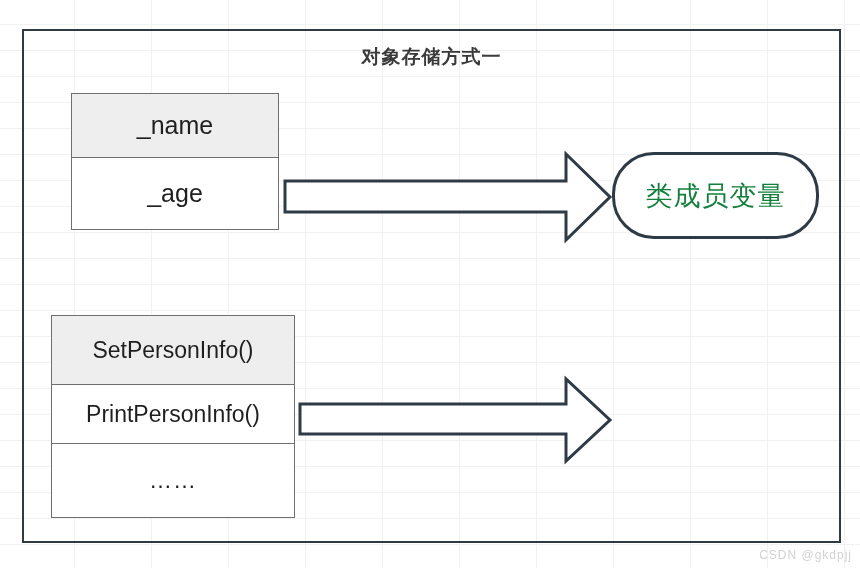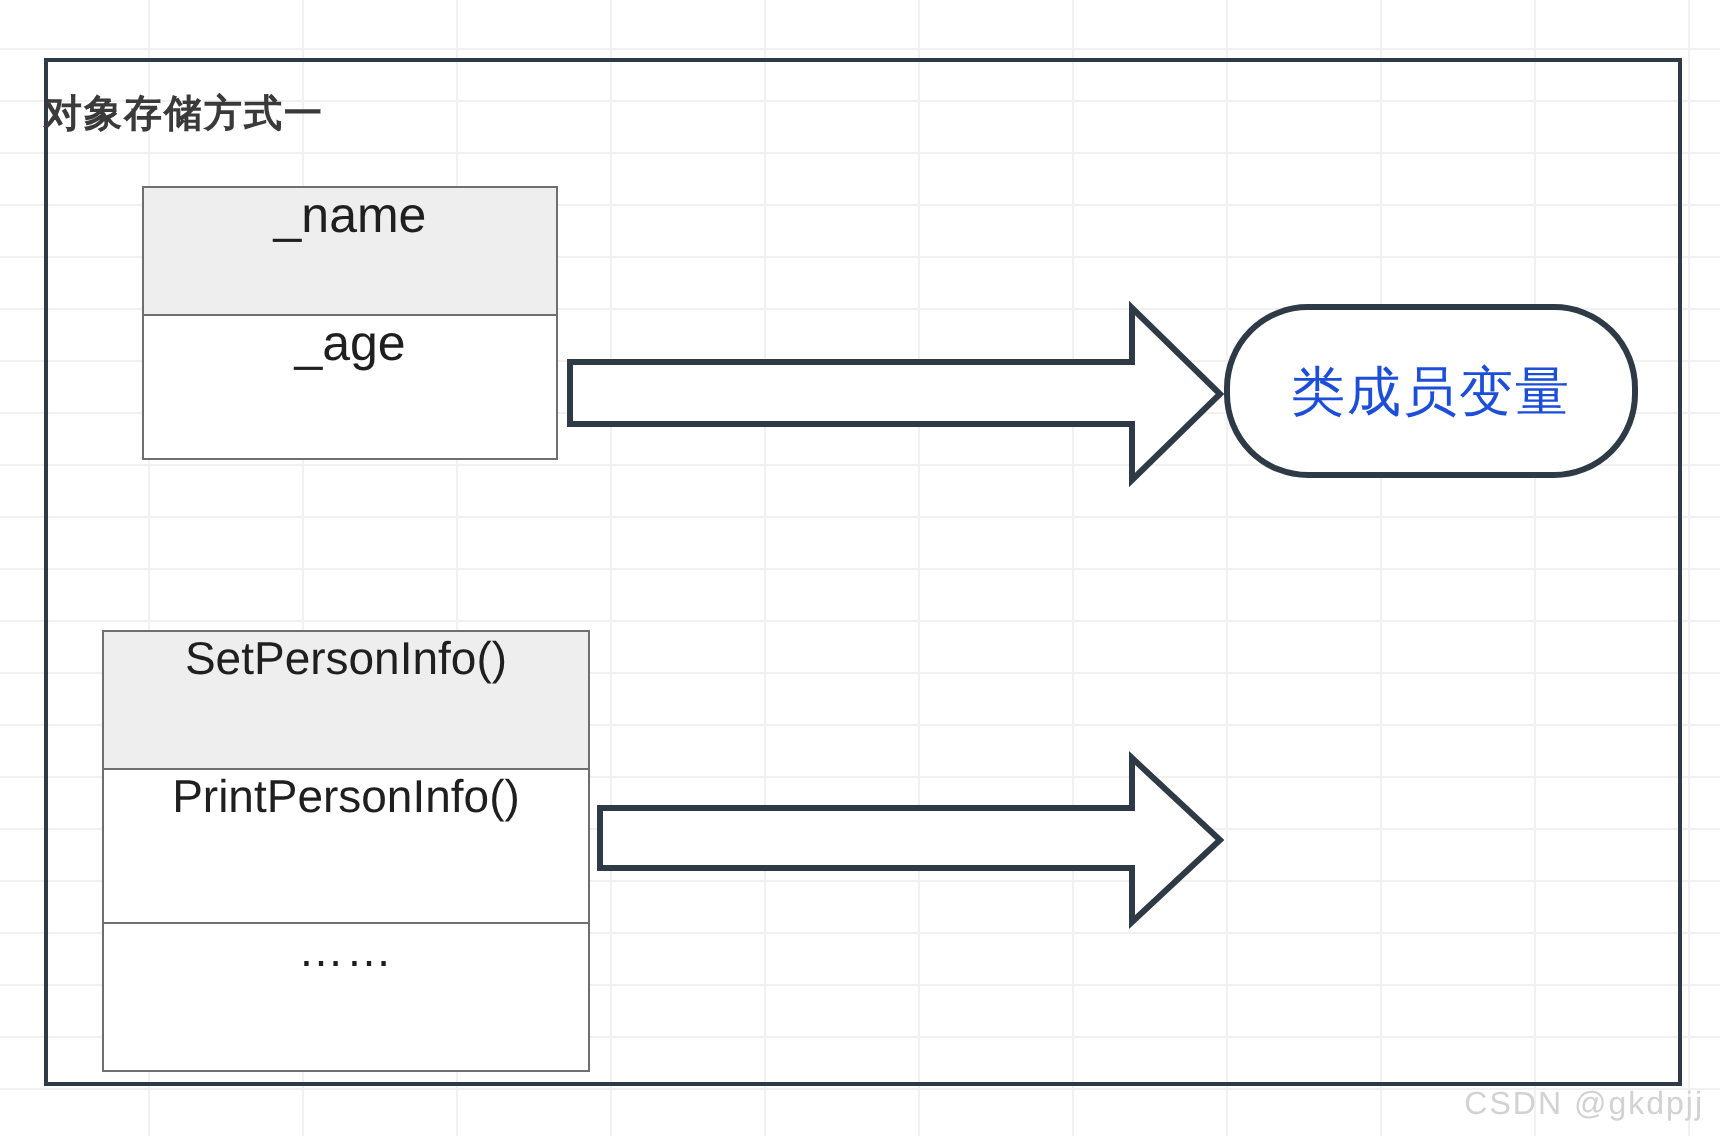--- a/index.html
+++ b/index.html
@@ -35,38 +35,39 @@
     box-sizing: border-box;
     background: rgba(255,255,255,0.0);
   }
 
   
   #diagram-title {
     position: absolute;
     left: 22px;
     top: 44px;
     width: 819px;
-    text-align: left;
+    text-align: center;
     font-size: 19px;
     font-weight: bold;
     color: #3a3a3a;
     letter-spacing: 1px;
     white-space: nowrap;
   }
 
   
   .stack-table {
     position: absolute;
     box-sizing: border-box;
     background: #ffffff;
   }
   .stack-row {
     box-sizing: border-box;
     border: 1px solid #6f6f6f;
     display: flex;
+    align-items: center;
     justify-content: center;
     background: #ffffff;
     color: #1f1f1f;
     white-space: nowrap;
   }
   .stack-row + .stack-row {
     border-top: none;
   }
   .stack-row.shaded {
     background: #eeeeee;
@@ -88,21 +89,21 @@
   
   #methods-table {
     left: 51px;
     top: 315px;
     width: 244px;
   }
   #methods-table .stack-row {
     font-size: 23px;
   }
   #methods-table .r0 { height: 70px; }
-  #methods-table .r1 { height: 77px; }
+  #methods-table .r1 { height: 59px; }
   #methods-table .r2 { height: 74px; }
   #methods-table .r2 .cell-text {
     font-size: 23px;
     letter-spacing: 1px;
   }
 
   
   .block-arrow {
     position: absolute;
     overflow: visible;
@@ -125,21 +126,21 @@
   
   .callout {
     position: absolute;
     box-sizing: border-box;
     border: 3px solid #2e3a46;
     border-radius: 42px;
     background: #ffffff;
     display: flex;
     align-items: center;
     justify-content: center;
-    color: #1d4ed8;
+    color: #15803d;
     font-size: 27px;
     letter-spacing: 1px;
     white-space: nowrap;
   }
   #callout-variables {
     left: 612px;
     top: 152px;
     width: 207px;
     height: 87px;
   }
@@ -148,21 +149,21 @@
     top: 381px;
     width: 207px;
     height: 90px;
   }
 
   
   #watermark {
     position: absolute;
     right: 8px;
     bottom: 6px;
-    font-size: 16px;
+    font-size: 12px;
     color: #d2d2d2;
     letter-spacing: 1px;
     white-space: nowrap;
   }
 </style>
 </head>
 <body>
 
 <div id="canvas">
 

